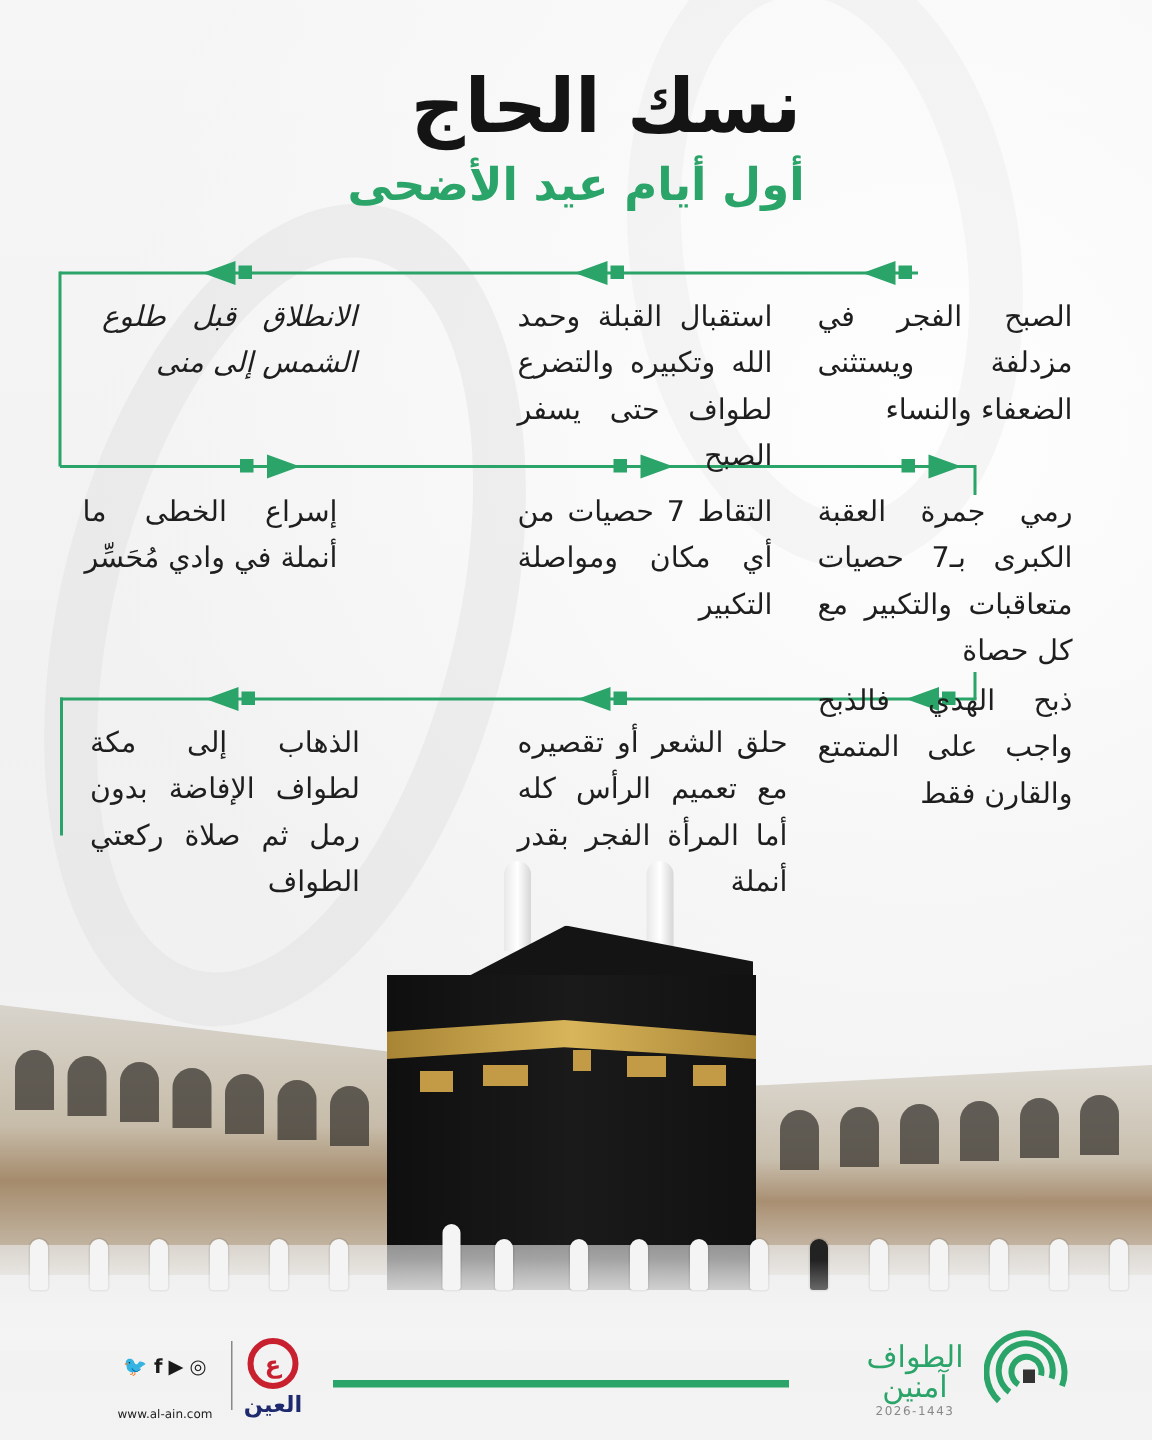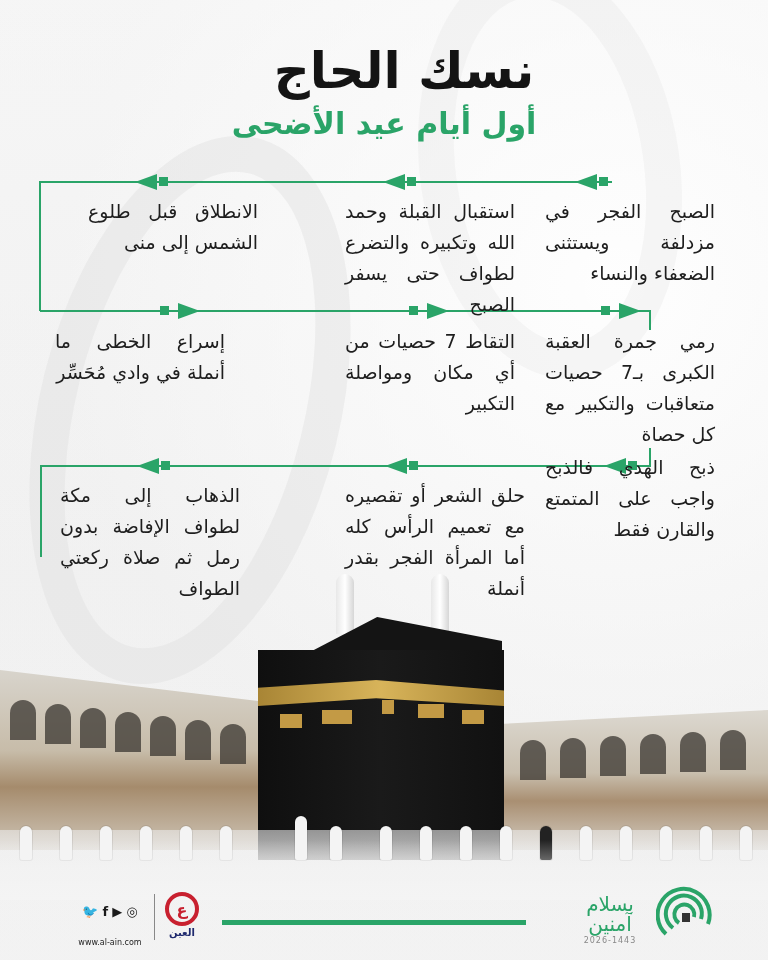--- a/index.html
+++ b/index.html
@@ -63,21 +63,21 @@
     .footer { position: absolute; left: 0; top: 880px; width: 768px; height: 80px; }
     .footer-line { position: absolute; left: 222px; top: 40px; width: 304px; height: 5px; background: #2aa468; }
     .social { position: absolute; left: 70px; top: 24px; width: 80px; }
     .social-icons { display: flex; gap: 4px; justify-content: center; align-items: center; height: 16px; }
     .social-icons span { font-size: 13px; font-weight: bold; color: #1a1a1a; line-height: 16px; }
     .social-url { font-size: 8px; color: #222; text-align: center; margin-top: 18px; font-weight: normal; }
     .divider { position: absolute; left: 154px; top: 14px; width: 1px; height: 46px; background: #888; }
     .alain-logo { position: absolute; left: 162px; top: 12px; width: 40px; height: 48px; }
     .alain-circle { width: 34px; height: 34px; margin: 0 auto; border-radius: 50%; border: 4px solid #c8202f; position: relative; }
     .alain-glyph { position: absolute; inset: 0; display: flex; align-items: center; justify-content: center; font-size: 16px; font-weight: bold; color: #c8202f; }
-    .alain-name { font-size: 10px; font-weight: bold; color: #1f2a6e; text-align: center; direction: rtl; margin-top: 1px; }
+    .alain-name { font-size: 15px; font-weight: bold; color: #1f2a6e; text-align: center; direction: rtl; margin-top: 1px; }
 
     .salam { position: absolute; left: 574px; top: 14px; width: 72px; text-align: center; direction: rtl; }
     .salam-1, .salam-2 { font-size: 20px; line-height: 20px; color: #2aa468; }
     .salam-year { font-size: 8px; color: #888; margin-top: 2px; letter-spacing: 1px; direction: ltr; }
     .salam-logo { position: absolute; left: 656px; top: 6px; width: 60px; height: 60px; }
   </style>
 </head>
 <body>
 
 <div class="bg-pattern"></div>
@@ -116,21 +116,21 @@
   <div class="sq" style="left:409px; top:461px;"></div>
   <div class="arrow-l" style="left:385px; top:458px;"></div>
   <div class="sq" style="left:161px; top:461px;"></div>
   <div class="arrow-l" style="left:137px; top:458px;"></div>
 
   <div class="vline" style="left:40px; top:465px; height:92px;"></div>
 </div>
 
 <p class="step" style="left:545px; top:196px;">الصبح الفجر في مزدلفة ويستثنى الضعفاء والنساء</p>
 <p class="step" style="left:345px; top:196px;">استقبال القبلة وحمد الله وتكبيره والتضرع لطواف حتى يسفر الصبح</p>
-<p class="step" style="left:88px; top:196px;">الانطلاق قبل طلوع الشمس إلى منى</p>
+<p class="step" style="left:68px; top:196px;font-style:italic;">الانطلاق قبل طلوع الشمس إلى منى</p>
 <p class="step" style="left:545px; top:326px;">رمي جمرة العقبة الكبرى بـ7 حصيات متعاقبات والتكبير مع كل حصاة</p>
 <p class="step" style="left:345px; top:326px;">التقاط 7 حصيات من أي مكان ومواصلة التكبير</p>
 <p class="step" style="left:55px; top:326px;">إسراع الخطى ما أنملة في وادي مُحَسِّر</p>
 <p class="step" style="left:545px; top:452px;">ذبح الهدي فالذبح واجب على المتمتع والقارن فقط</p>
 <p class="step" style="left:345px; top:480px; width:180px;">حلق الشعر أو تقصيره مع تعميم الرأس كله أما المرأة الفجر بقدر أنملة</p>
 <p class="step" style="left:60px; top:480px; width:180px;">الذهاب إلى مكة لطواف الإفاضة بدون رمل ثم صلاة ركعتي الطواف</p>
 
 <div class="photo">
   <div class="arcade-left"></div>
   <div class="arch" style="left:10px; top:130px;"></div>
@@ -191,21 +191,21 @@
   </div>
   <div class="divider"></div>
   <div class="alain-logo">
     <div class="alain-circle">
       <div class="alain-glyph">ع</div>
     </div>
     <div class="alain-name">العين</div>
   </div>
   <div class="footer-line"></div>
   <div class="salam">
-    <div class="salam-1">بسلام</div>
+    <div class="salam-1">الطواف</div>
     <div class="salam-2">آمنين</div>
     <div class="salam-year">2026-1443</div>
   </div>
   <svg class="salam-logo" viewBox="0 0 60 60">
     <path d="M10 48 A26 26 0 1 1 52 38" fill="none" stroke="#2aa468" stroke-width="4"></path>
     <path d="M17 42 A18 18 0 1 1 45 33" fill="none" stroke="#2aa468" stroke-width="4"></path>
     <path d="M23 37 A10 10 0 1 1 38 31" fill="none" stroke="#2aa468" stroke-width="4"></path>
     <rect x="26" y="27" width="8" height="9" fill="#333"></rect>
   </svg>
 </div>

